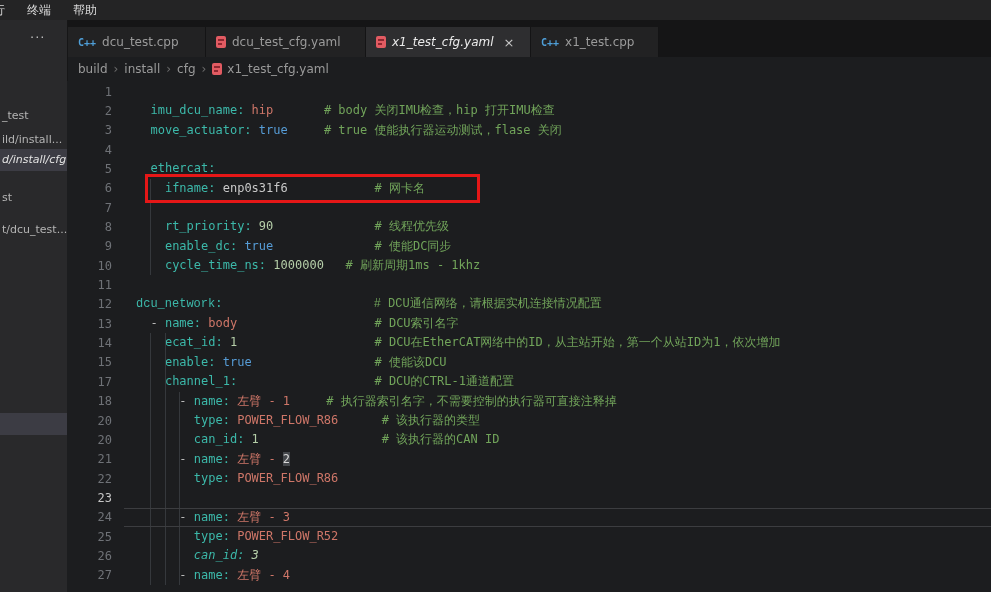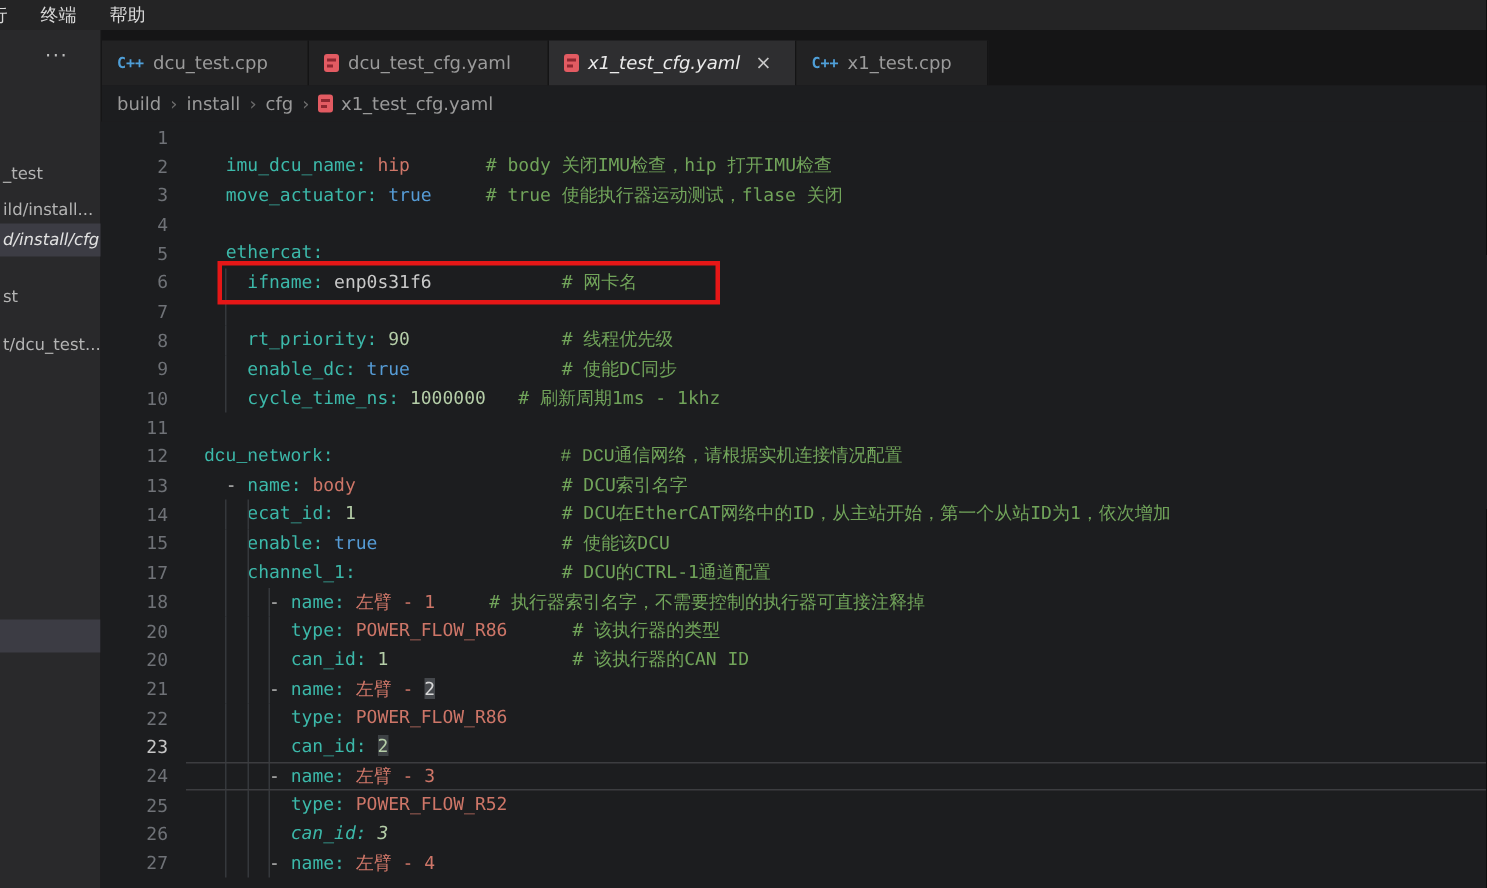--- a/index.html
+++ b/index.html
@@ -224,21 +224,20 @@
           <span class="guide" style="left: 97.88px;"></span>
           <span class="guide" style="left: 112.32px;"></span>
           <span class="ln">22</span>
           <span class="code" style="padding-left: 12px;"><span class="tk-p">        </span><span class="tk-k">type:</span><span class="tk-p"> </span><span class="tk-s">POWER_FLOW_R86</span></span>
         </div>
         <div class="line cur">
           <span class="guide" style="left: 83.44px;"></span>
           <span class="guide" style="left: 97.88px;"></span>
           <span class="guide" style="left: 112.32px;"></span>
           <span class="ln">23</span>
-          <span class="code" style="padding-left: 12px;"><span class="tk-p">        </span><span class="tk-k">can_id:</span><span class="tk-p"> </span><span class="tk-n tk-hl2">2</span></span>
         </div>
         <div class="line">
           <span class="guide" style="left: 83.44px;"></span>
           <span class="guide" style="left: 97.88px;"></span>
           <span class="guide" style="left: 112.32px;"></span>
           <span class="ln">24</span>
           <span class="code" style="padding-left: 12px;"><span class="tk-p">      </span><span class="tk-p">- </span><span class="tk-k">name:</span><span class="tk-p"> </span><span class="tk-s">左臂 - 3</span></span>
         </div>
         <div class="line">
           <span class="guide" style="left: 83.44px;"></span>

